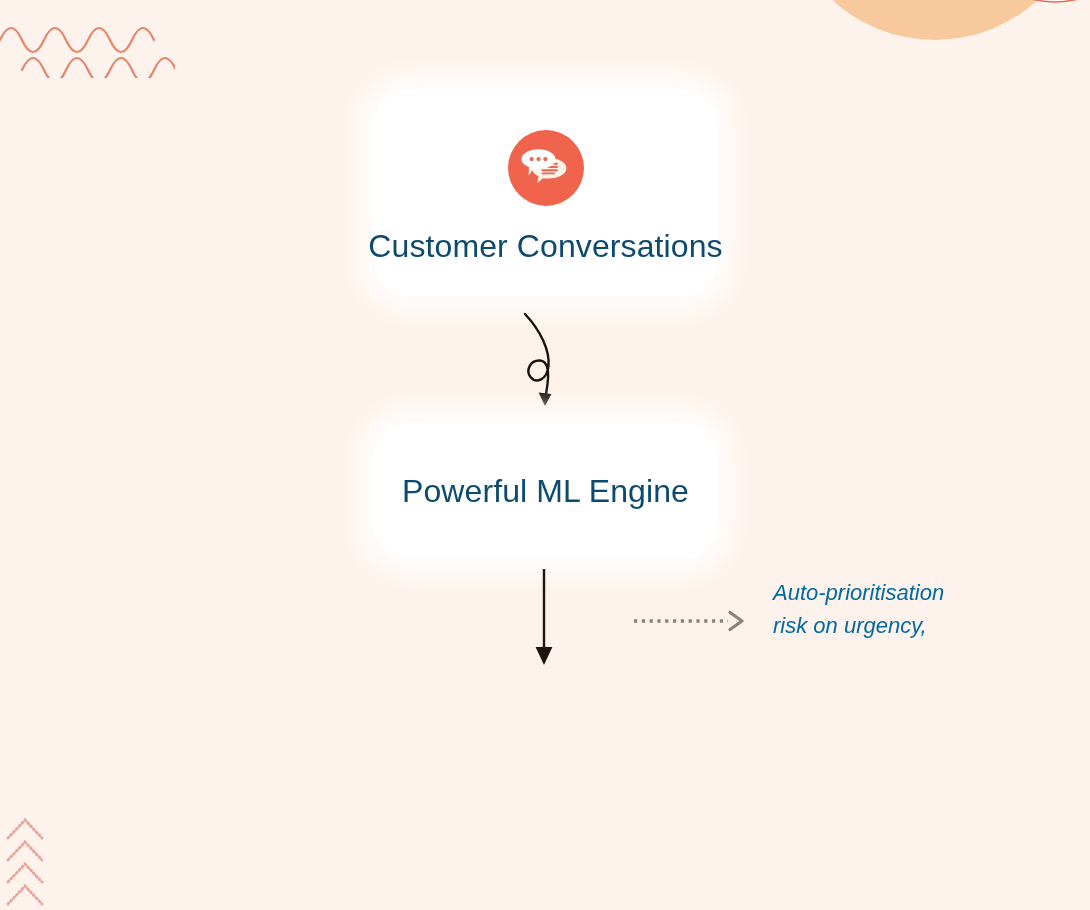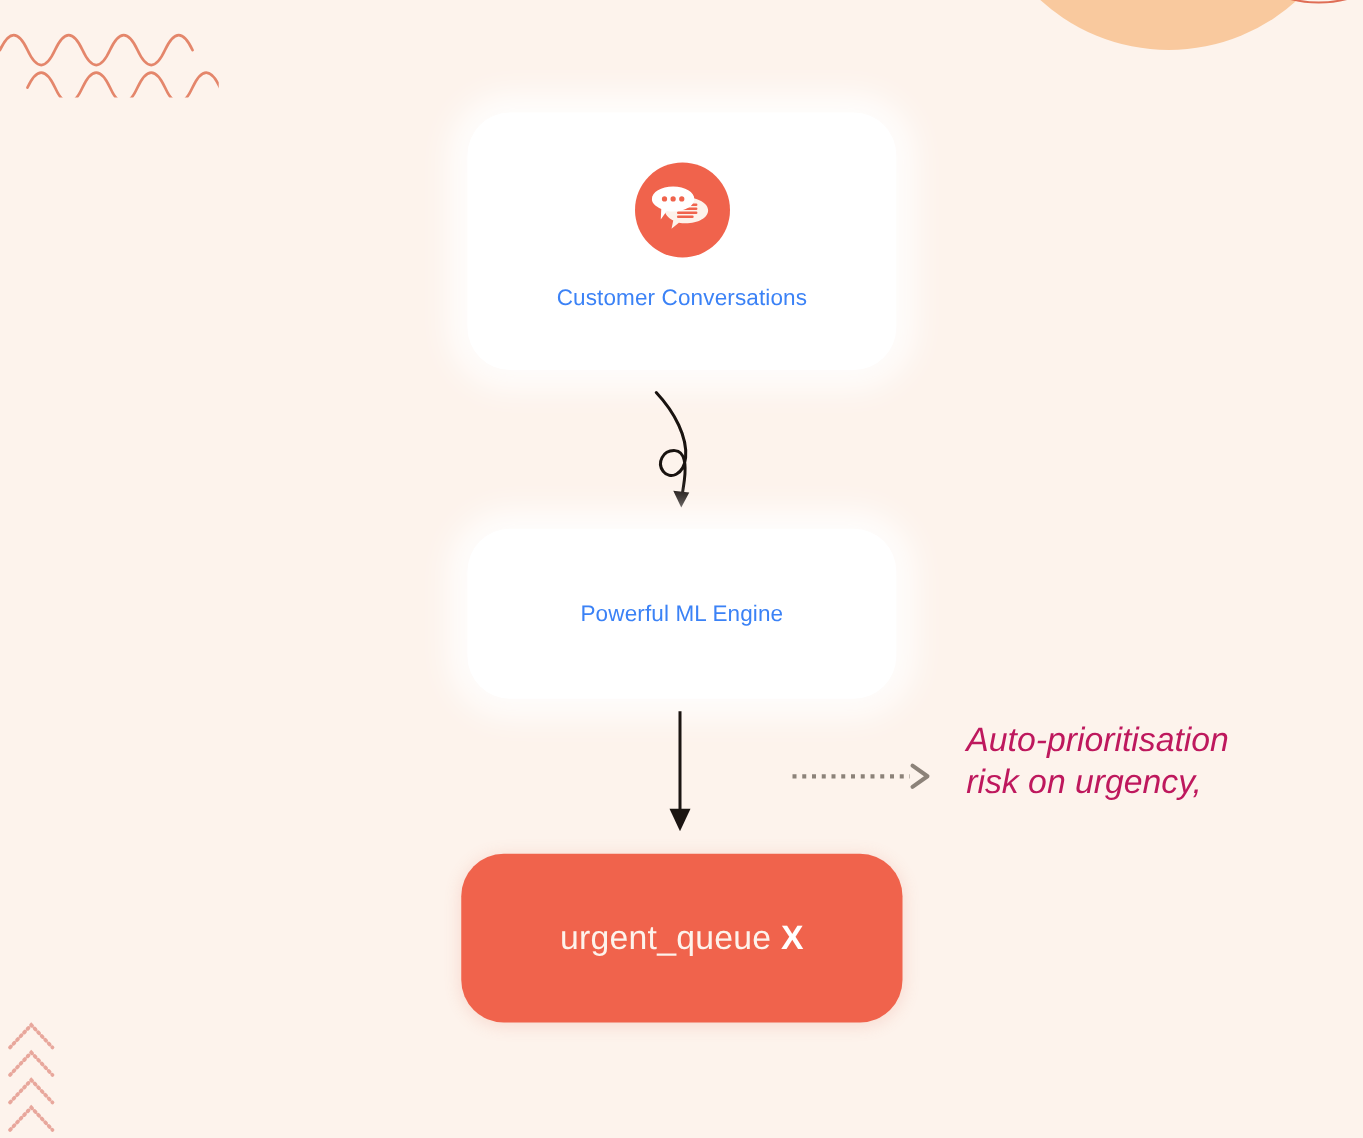--- a/index.html
+++ b/index.html
@@ -55,22 +55,22 @@
     width: 76px;
     height: 76px;
     border-radius: 50%;
     background: #f0634c;
     display: flex;
     align-items: center;
     justify-content: center;
   }
   .card-label {
     margin-top: 22px;
-    font-size: 18px;
-    color: #3b82f6;
+    font-size: 32px;
+    color: #0c4a6e;
     letter-spacing: 0.1px;
     white-space: nowrap;
   }
 
   #card-ml-engine {
     left: 374px;
     top: 423px;
     width: 343px;
     height: 136px;
     display: flex;
@@ -107,24 +107,24 @@
   #arrow-curvy-loop { position: absolute; left: 496px; top: 302px; }
   #arrow-straight-down { position: absolute; left: 522px; top: 567px; }
   #arrow-dotted-right { position: absolute; left: 632px; top: 606px; }
 
   
   #annotation-auto-prioritisation {
     position: absolute;
     left: 773px;
     top: 576px;
     width: 240px;
-    font-size: 27px;
+    font-size: 22px;
     font-style: italic;
     line-height: 33px;
-    color: #be185d;
+    color: #0369a1;
   }
 </style>
 </head>
 <body>
 
 <div id="canvas">
 
   <div class="deco" id="deco-waves-topleft">
     <svg width="175" height="70" viewBox="0 0 175 70">
       <path d="M0 32 Q11 8 22 32 T44 32 T66 32 T88 32 T110 32 T132 32 T154 32" fill="none" stroke="#e4866b" stroke-width="2.2" stroke-linecap="round"></path>
@@ -209,19 +209,14 @@
       <line x1="2" y1="15" x2="96" y2="15" stroke="#8c8279" stroke-width="3.4" stroke-linecap="butt" stroke-dasharray="3.2 4.6"></line>
       <path d="M98 6.5 L110 15 L98 23.5" fill="none" stroke="#8c8279" stroke-width="3.2" stroke-linecap="round" stroke-linejoin="round"></path>
     </svg>
   </div>
 
   <div id="annotation-auto-prioritisation">
     <div>Auto-prioritisation</div>
     <div>risk on urgency,</div>
   </div>
 
-  <div id="card-urgent-queue">
-    <div class="queue-label">
-      <span>urgent_queue</span> <b>X</b>
-    </div>
-  </div>
 
 </div>
 
 </body></html>

